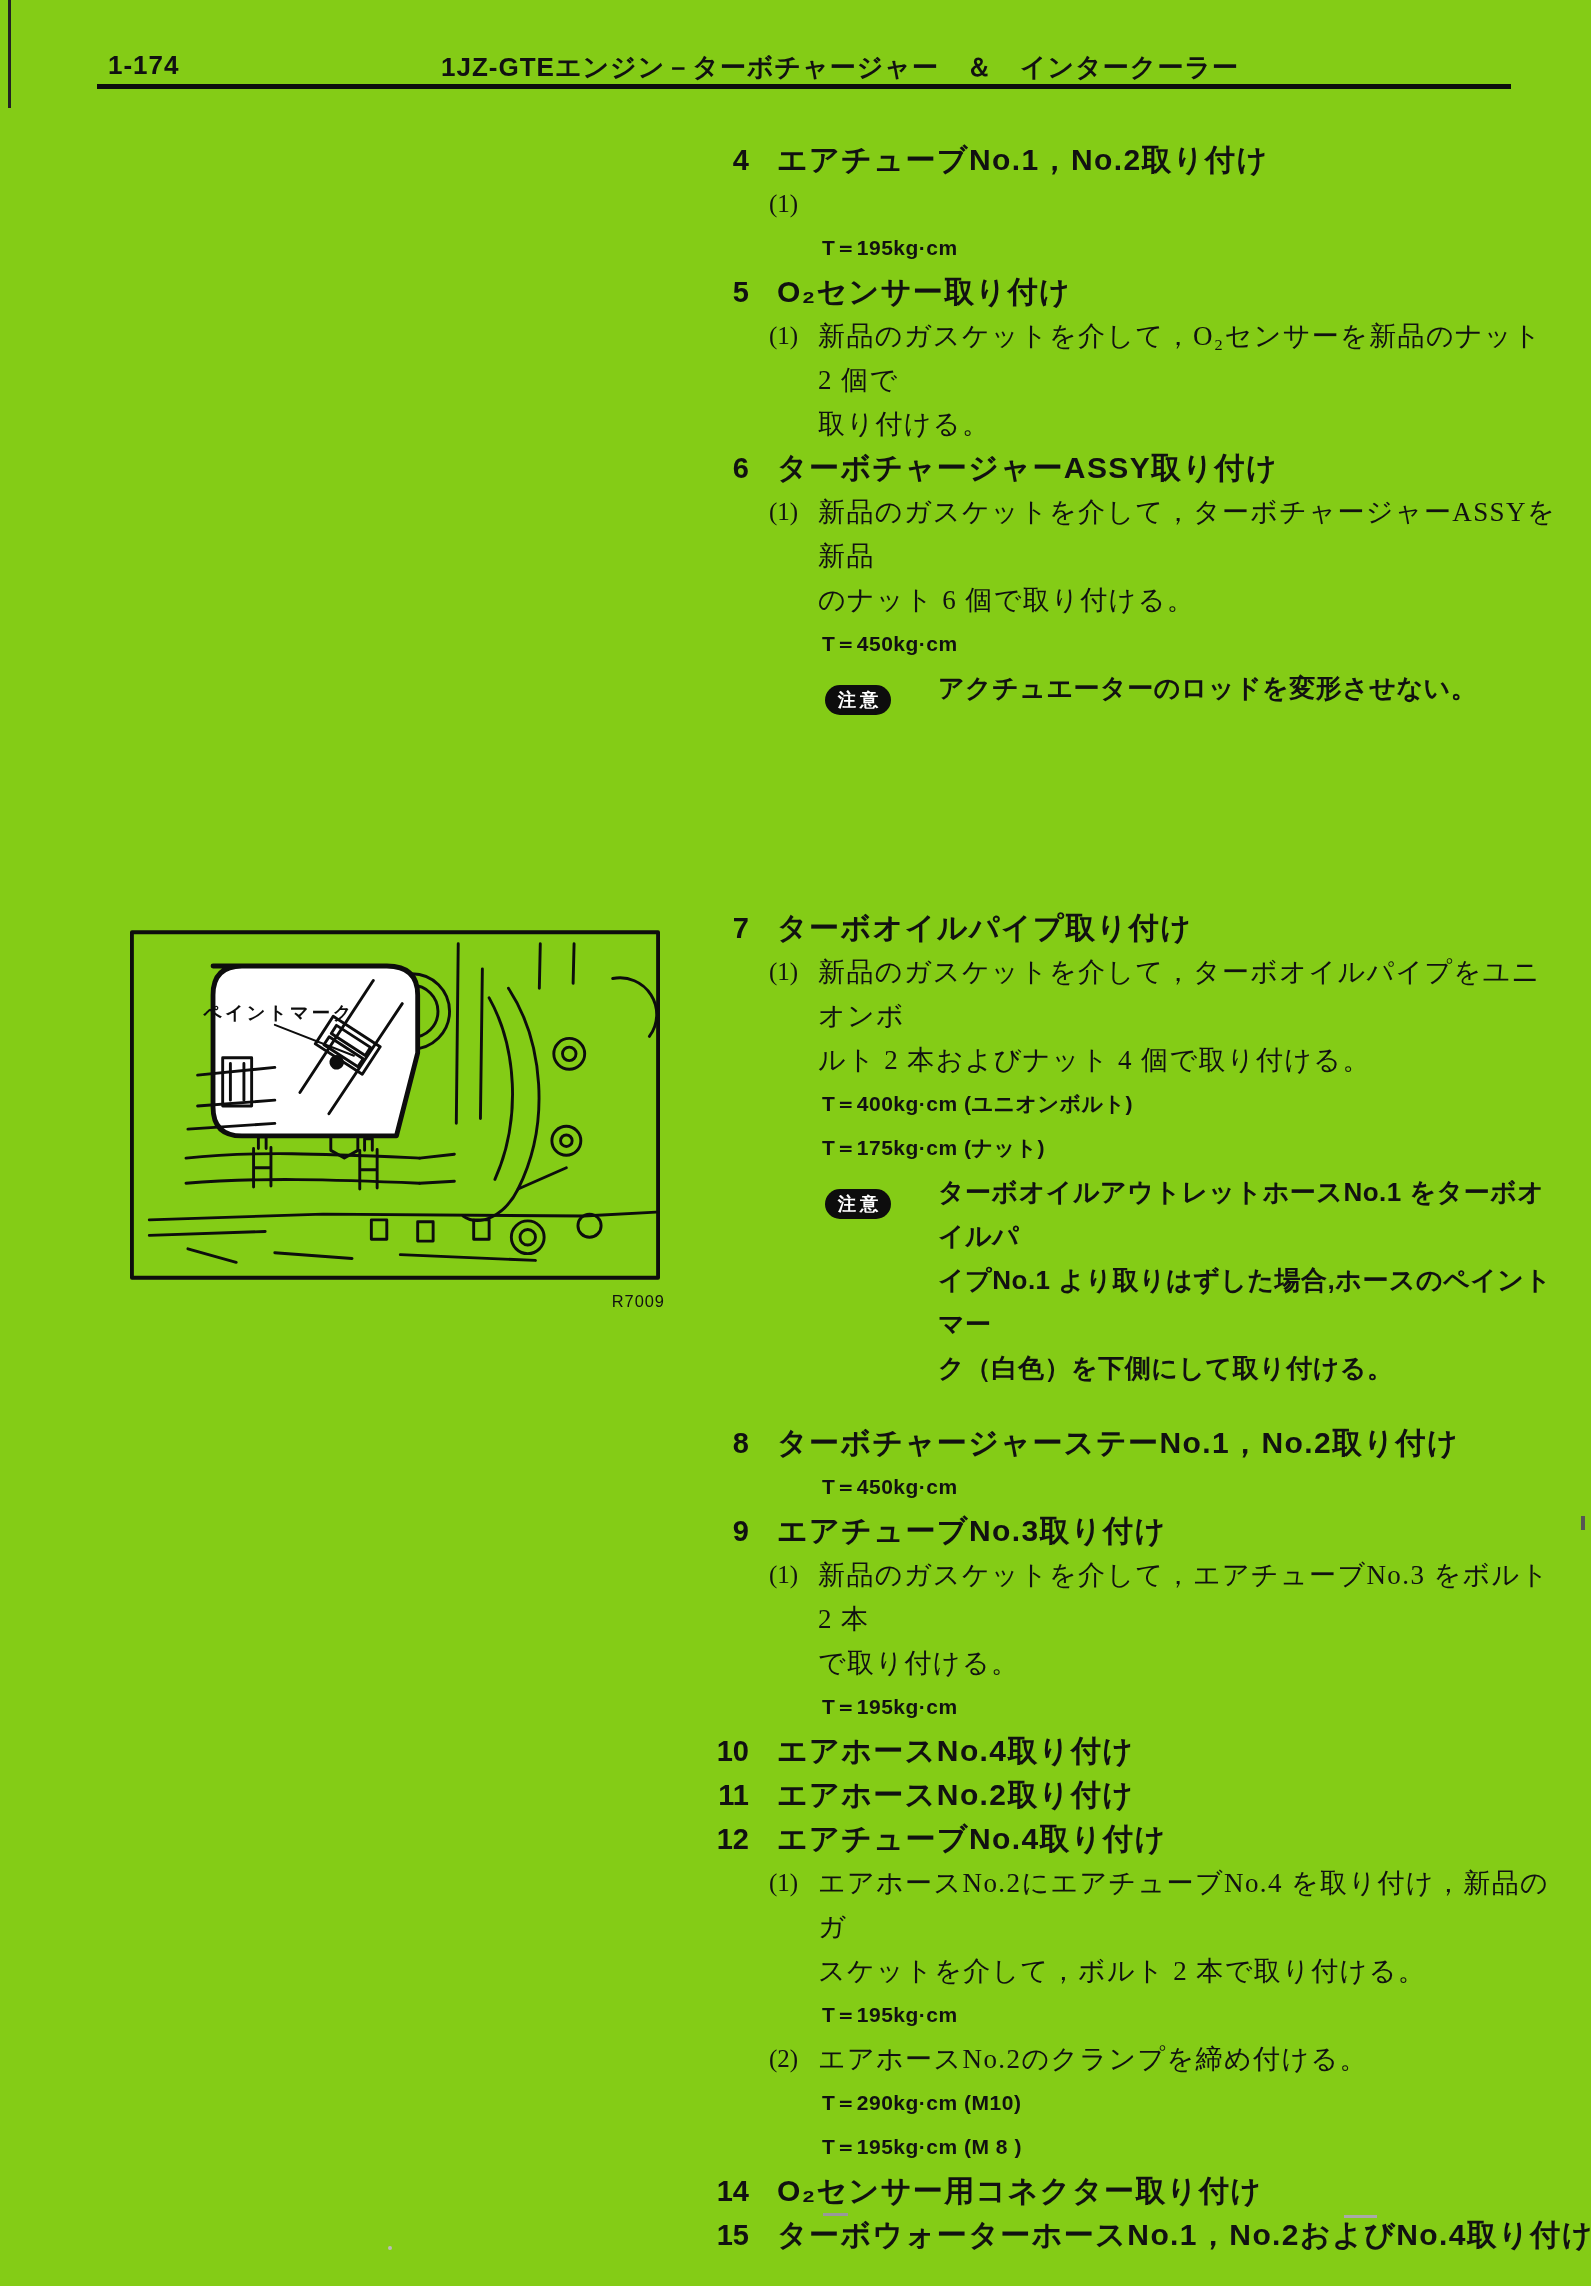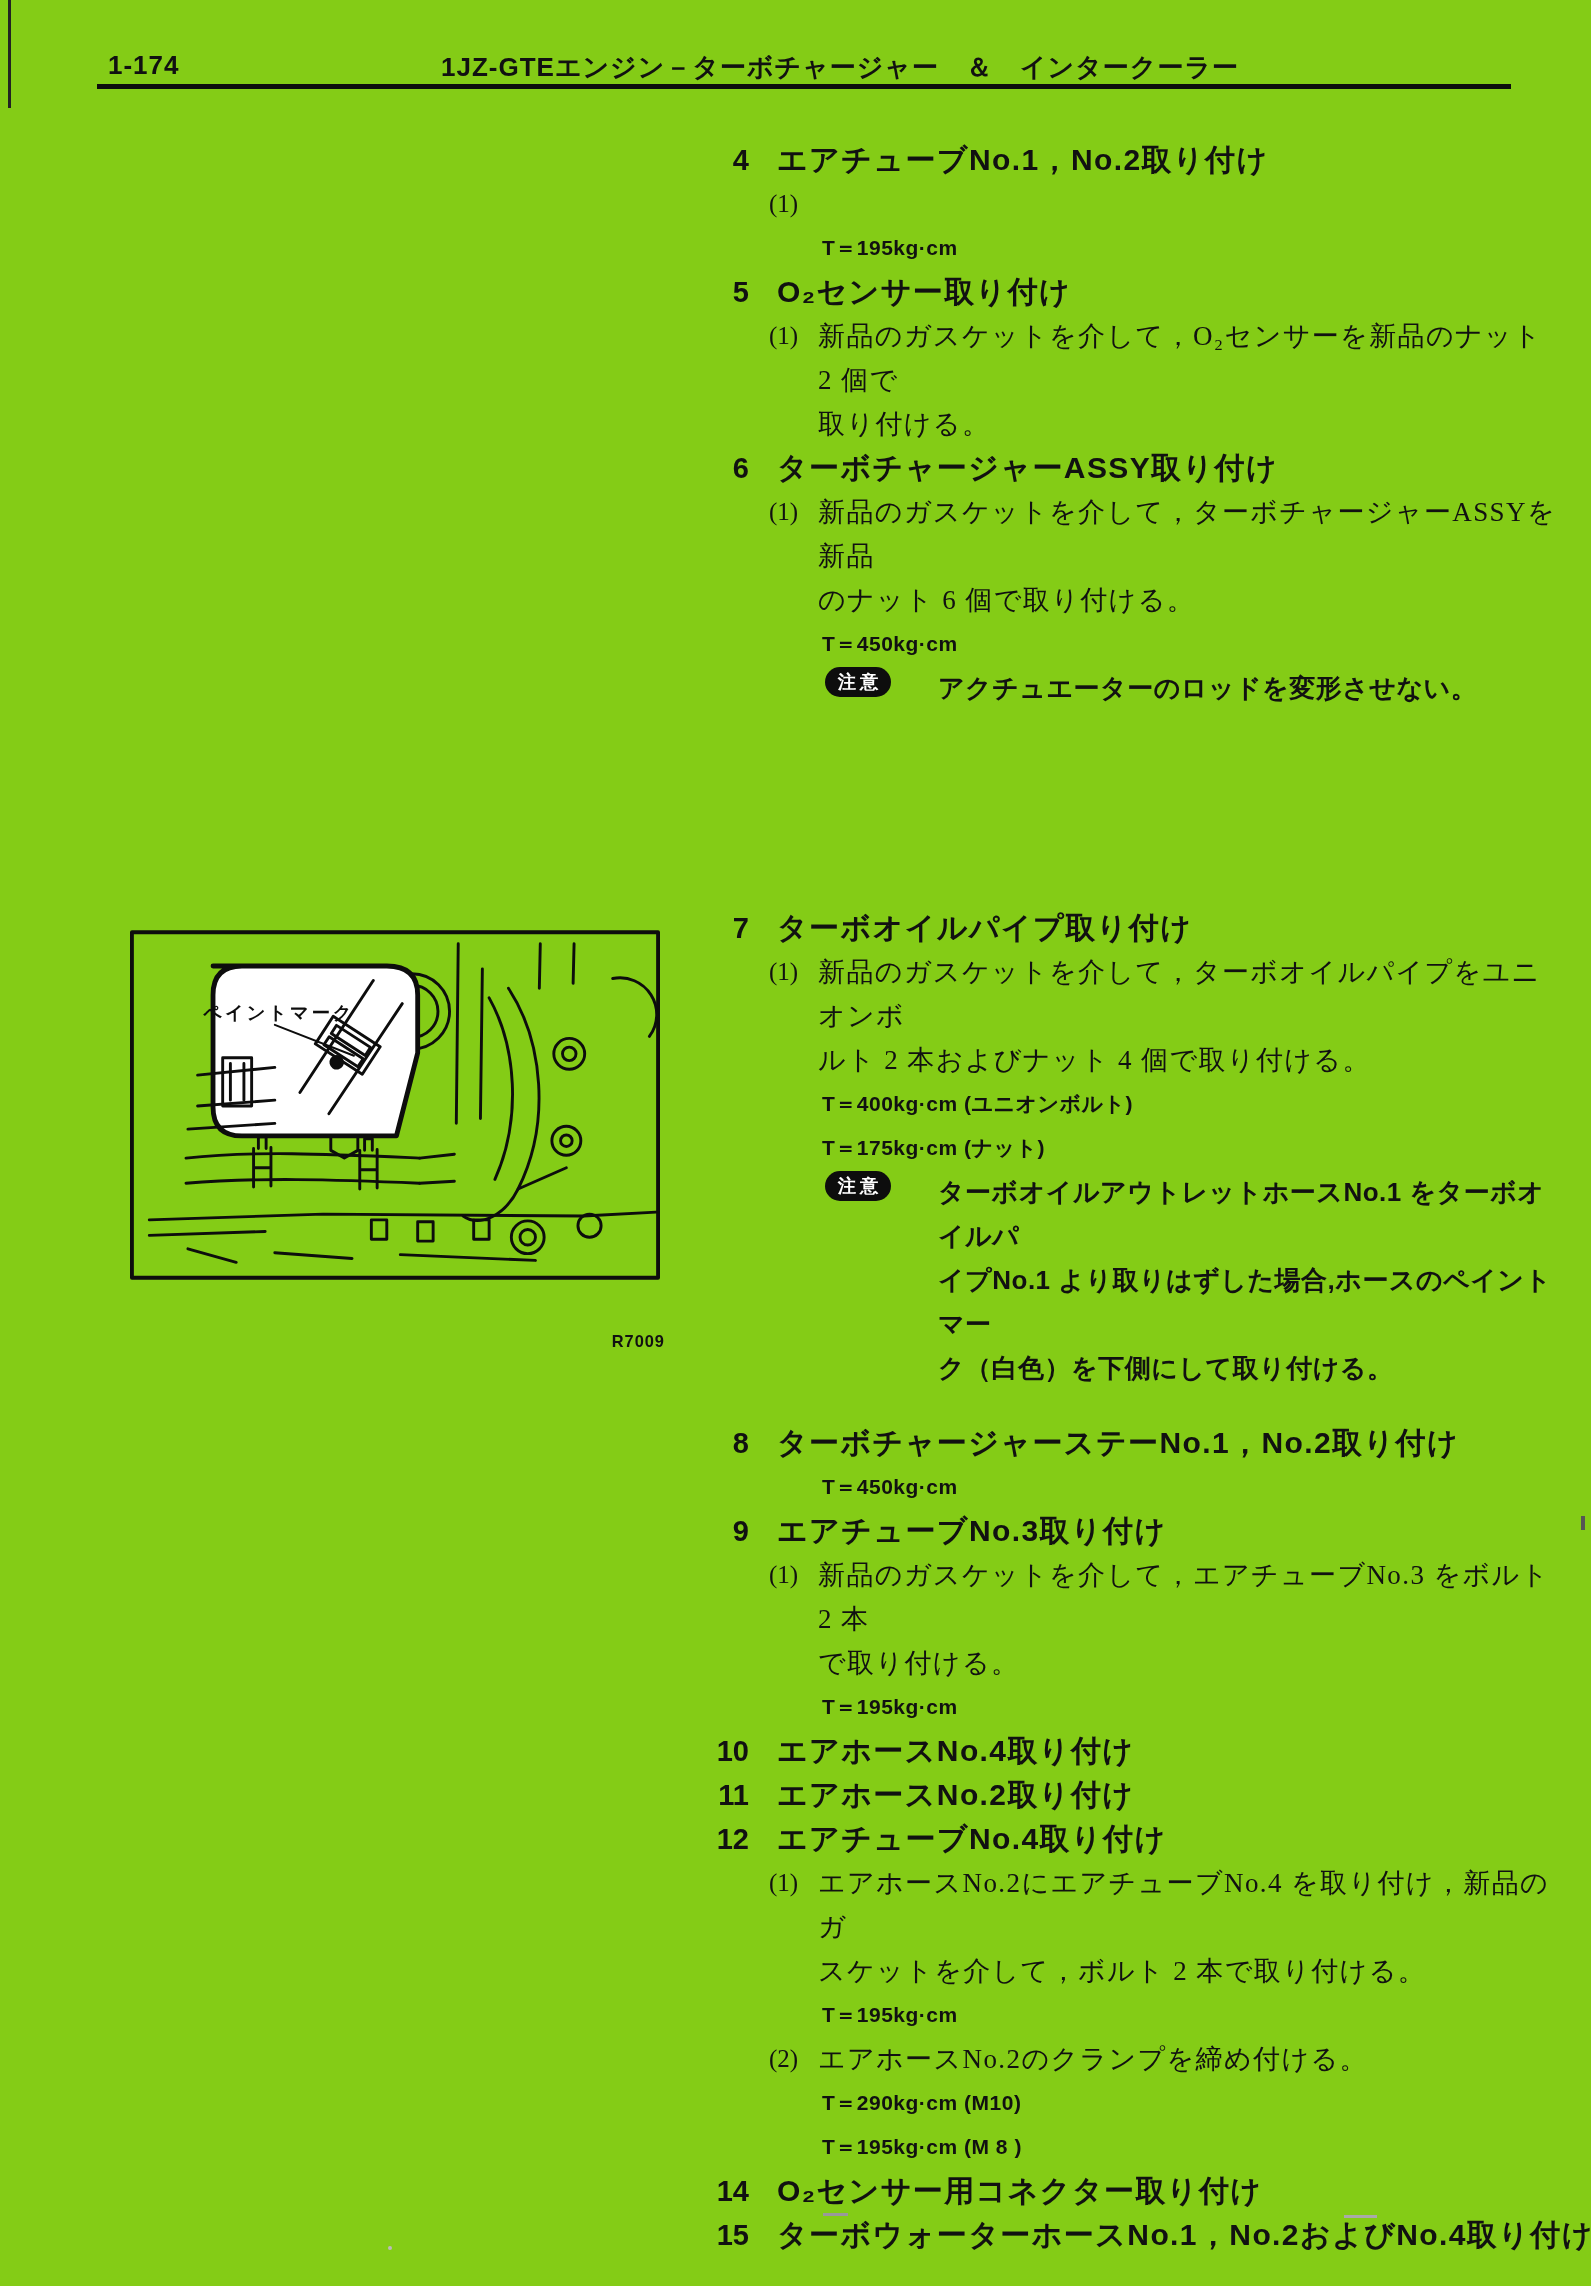--- a/index.html
+++ b/index.html
@@ -54,40 +54,40 @@
   .torque{
     padding-left:108px;
     font-weight:bold;font-size:21px;line-height:44px;
     letter-spacing:0.5px;
   }
   .note{
     display:flex;
     padding-left:111px;line-height:44px;
   }
   .badge{
-    flex:none;width:66px;height:30px;margin-top:1px;margin-right:47px;
+    flex:none;width:66px;height:30px;margin-top:19px;margin-right:47px;
     background:#0d0d0d;color:#fff;
     border-radius:15.4px;
     font-size:18.3px;font-weight:bold;letter-spacing:3.9px;
     text-align:center;line-height:29px;
     text-indent:3.9px;
   }
   .ntext{
     white-space:pre-line;
     font-weight:bold;font-size:26px;letter-spacing:0.5px;
   }
   .gap-before{margin-top:31px;}
   
   .figure-wrap{
     position:absolute;left:130px;top:930px;width:530px;height:445px;
   }
   .figure-ref{
-    position:absolute;left:568px;top:1332px;width:97px;
+    position:absolute;left:568px;top:1292px;width:97px;
     text-align:right;
-    font-size:16.4px;font-weight:bold;letter-spacing:1px;
+    font-size:16.4px;font-weight:normal;letter-spacing:1px;
   }
   
   .artifact{position:absolute;background:#222;}
   .a1{left:7.7px;top:0;width:2.9px;height:108px;}
   .a2{left:1581px;top:1516px;width:3.9px;height:13.5px;background:#555;}
   .a3{left:823px;top:2213px;width:25px;height:2.9px;background:#999;}
   .a4{left:1344px;top:2215px;width:33px;height:2.9px;background:#aaa;}
   .a5{left:388px;top:2246px;width:3.9px;height:3.9px;background:#bbb;border-radius:1.9px;}
 </style>
 </head>

